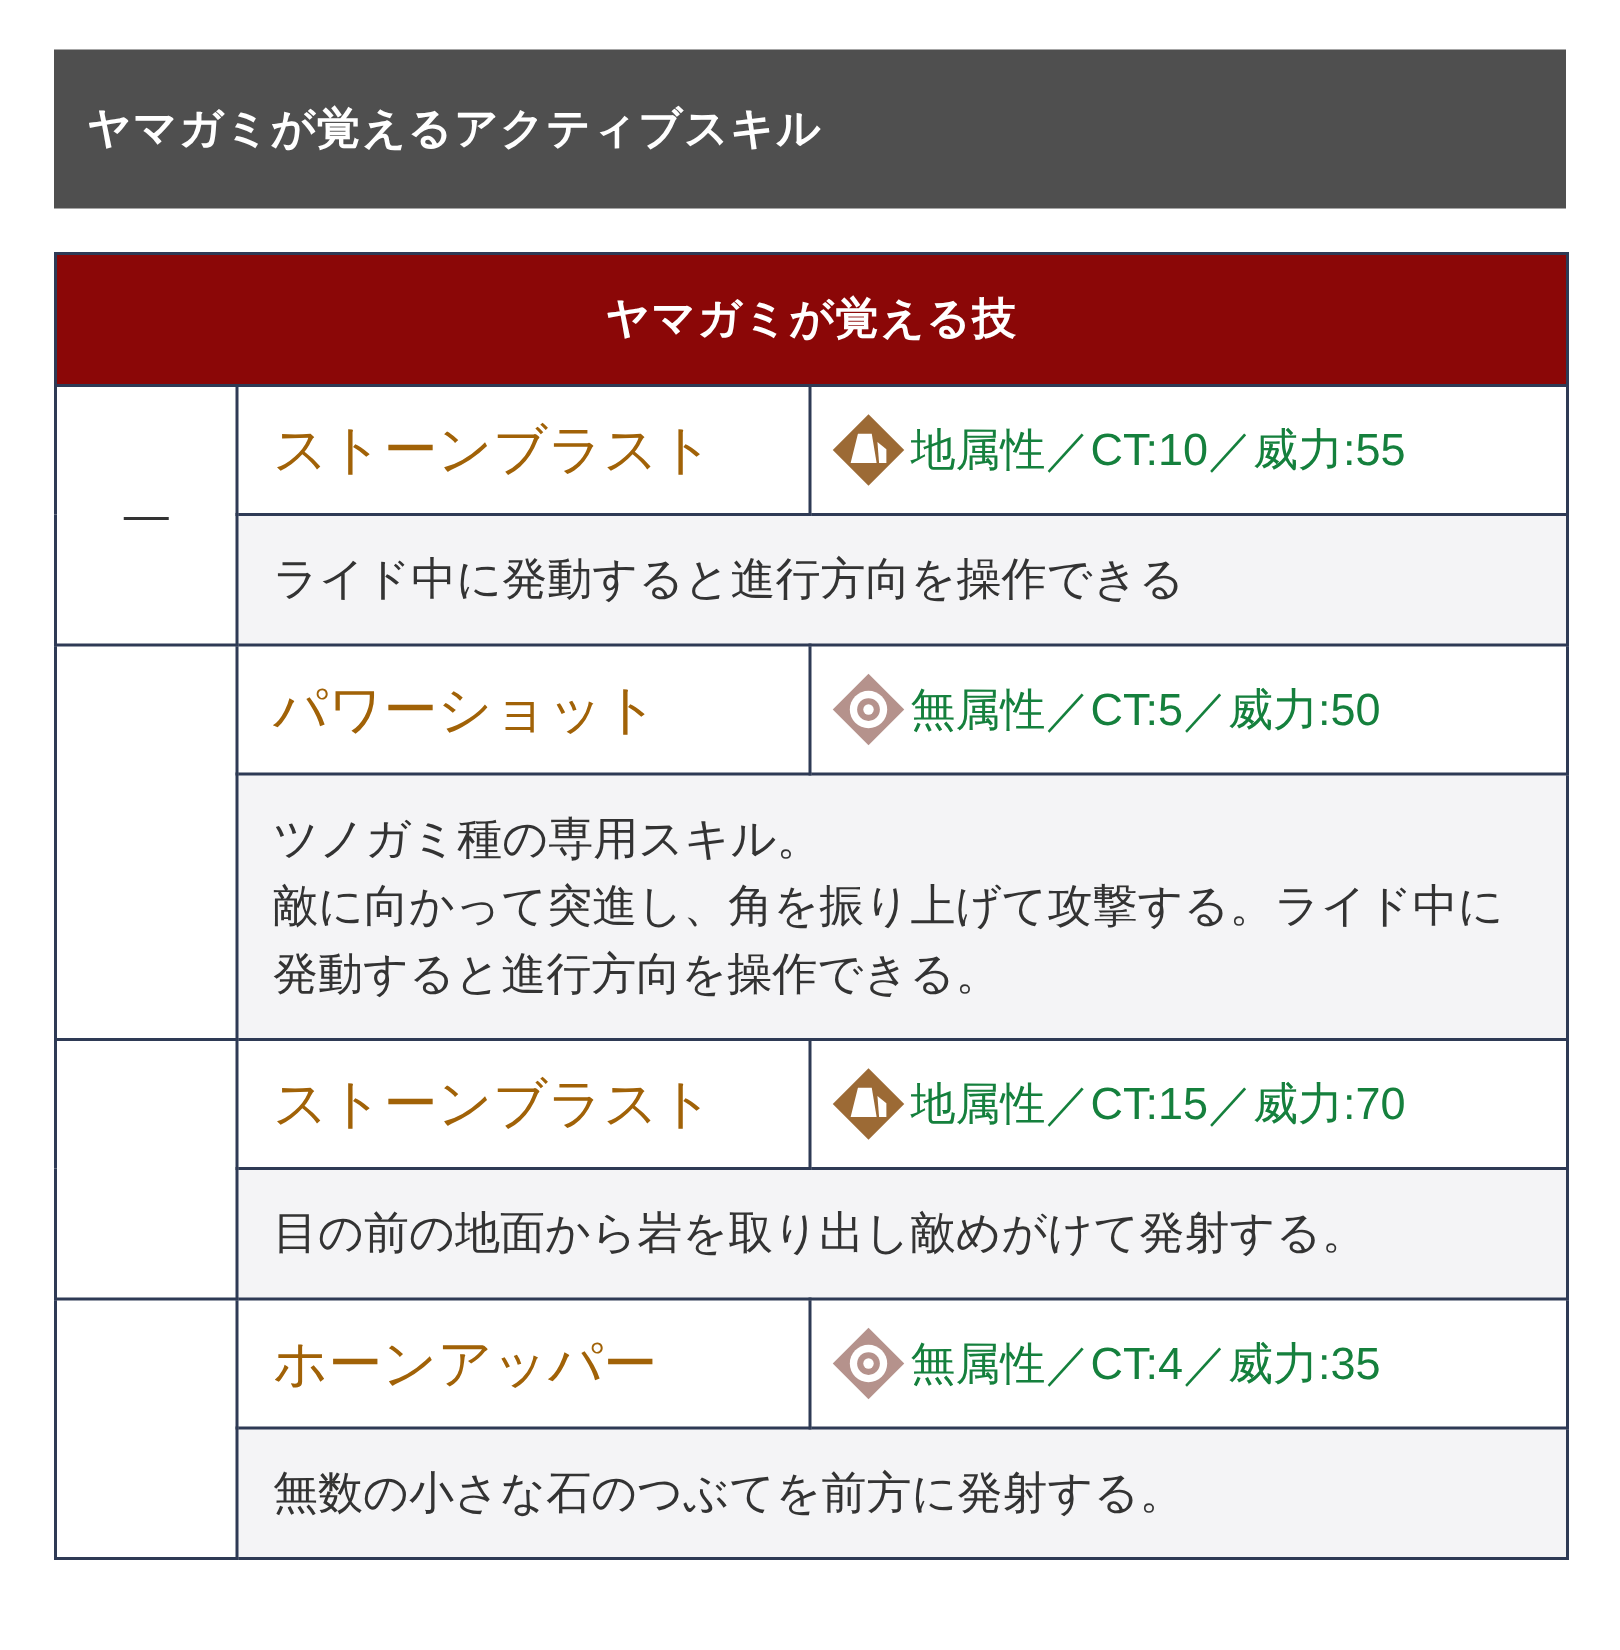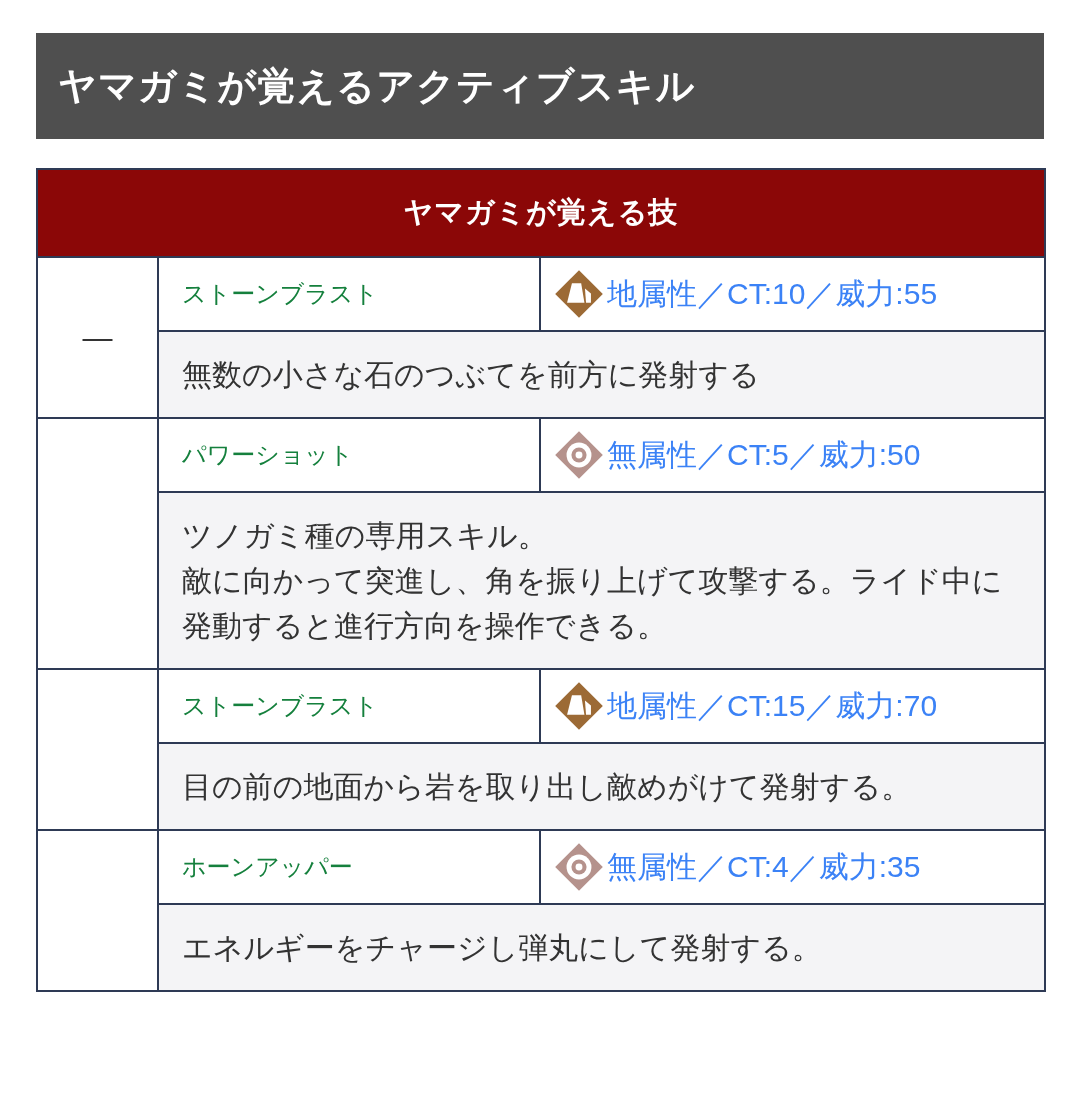--- a/index.html
+++ b/index.html
@@ -22,21 +22,21 @@
     height: 106px;
     background: #4F4F4F;
     display: flex;
     align-items: center;
     box-sizing: border-box;
     padding-left: 22px;
   }
   .banner h2 {
     margin: 0;
     color: #ffffff;
-    font-size: 38px;
+    font-size: 29px;
     font-weight: bold;
     letter-spacing: 1px;
   }
   
   table.skill-table {
     margin: 29px 36px 0 36px;
     width: 1008px;
     border-collapse: collapse;
     table-layout: fixed;
   }
@@ -59,31 +59,31 @@
     letter-spacing: 1px;
   }
   td.level-cell {
     text-align: center;
     vertical-align: middle;
     font-size: 30px;
     color: #333333;
     background: #ffffff;
   }
   td.name-cell {
-    height: 74px;
-    background: #ffffff;
-    font-size: 24px;
+    height: 86px;
+    background: #ffffff;
+    font-size: 36px;
+    color: #a16207;
+    padding-left: 23px;
+    vertical-align: middle;
+  }
+  td.attr-cell {
+    background: #ffffff;
+    font-size: 30px;
     color: #15803d;
-    padding-left: 23px;
-    vertical-align: middle;
-  }
-  td.attr-cell {
-    background: #ffffff;
-    font-size: 30px;
-    color: #3b82f6;
     vertical-align: middle;
     padding-left: 12px;
   }
   .attr-inner {
     display: flex;
     align-items: center;
   }
   .elem-icon {
     width: 52px;
     height: 52px;
@@ -134,21 +134,21 @@
                   <polygon points="24,2 46,24 24,46 2,24" fill="#9C6A35"></polygon>
                   <polygon points="13,32 17.5,14 26,14 29,32" fill="#ffffff"></polygon>
                   <polygon points="30.5,32 29.5,19 35,23.5 35,32" fill="#ffffff"></polygon>
                 </svg>
               </span>
               <span>地属性／CT:10／威力:55</span>
             </div>
           </td>
         </tr>
         <tr>
-          <td class="desc-cell" colspan="2">無数の小さな石のつぶてを前方に発射する</td>
+          <td class="desc-cell" colspan="2">ライド中に発動すると進行方向を操作できる</td>
         </tr>
         <tr>
           <td class="level-cell" rowspan="2"></td>
           <td class="name-cell">パワーショット</td>
           <td class="attr-cell">
             <div class="attr-inner">
               <span class="elem-icon">
                 <svg viewBox="0 0 48 48" width="52" height="52">
                   <polygon points="24,2 46,24 24,46 2,24" fill="#B5928C"></polygon>
                   <circle cx="24" cy="24" r="11.5" fill="#ffffff"></circle>
@@ -194,18 +194,18 @@
                   <circle cx="24" cy="24" r="11.5" fill="#ffffff"></circle>
                   <circle cx="24" cy="24" r="7" fill="#B5928C"></circle>
                   <circle cx="24" cy="24" r="3.2" fill="#ffffff"></circle>
                 </svg>
               </span>
               <span>無属性／CT:4／威力:35</span>
             </div>
           </td>
         </tr>
         <tr>
-          <td class="desc-cell" colspan="2">エネルギーをチャージし弾丸にして発射する。</td>
+          <td class="desc-cell" colspan="2">無数の小さな石のつぶてを前方に発射する。</td>
         </tr>
       </tbody>
   </table>
 
 </div>
 
 </body></html>

